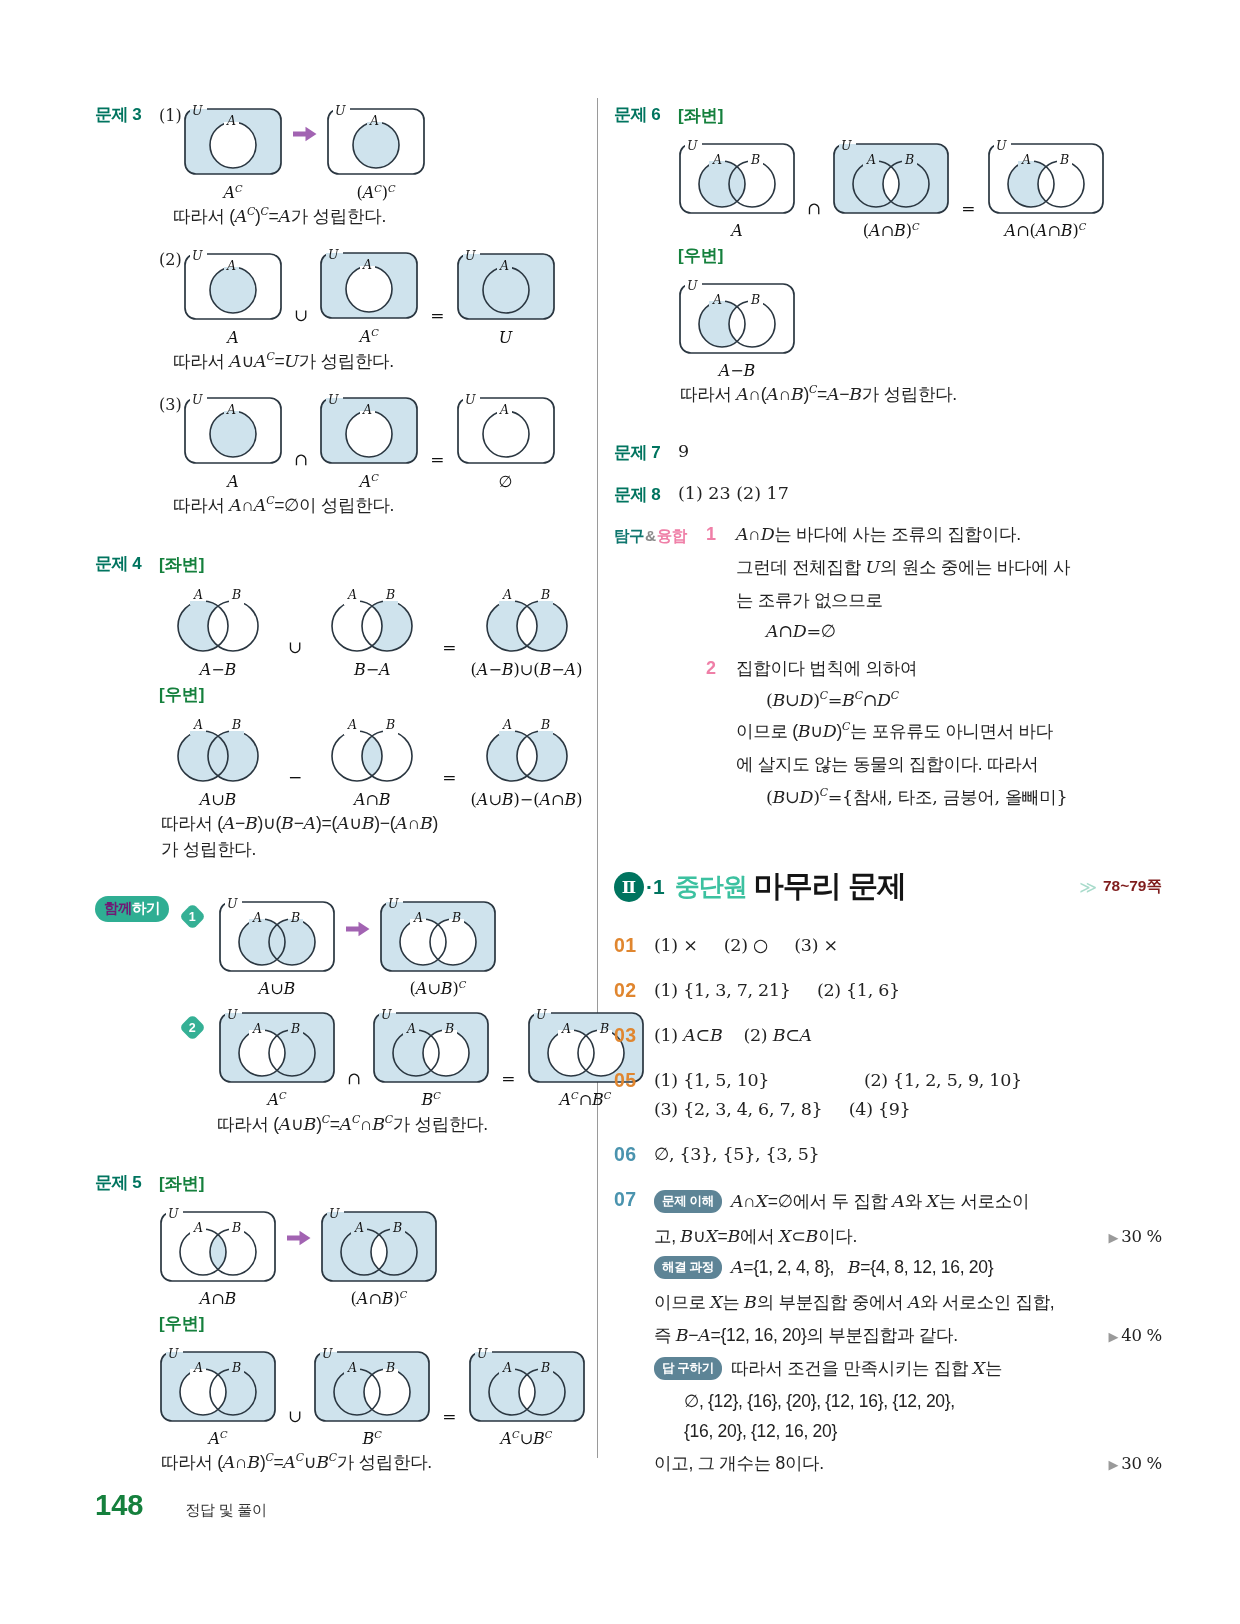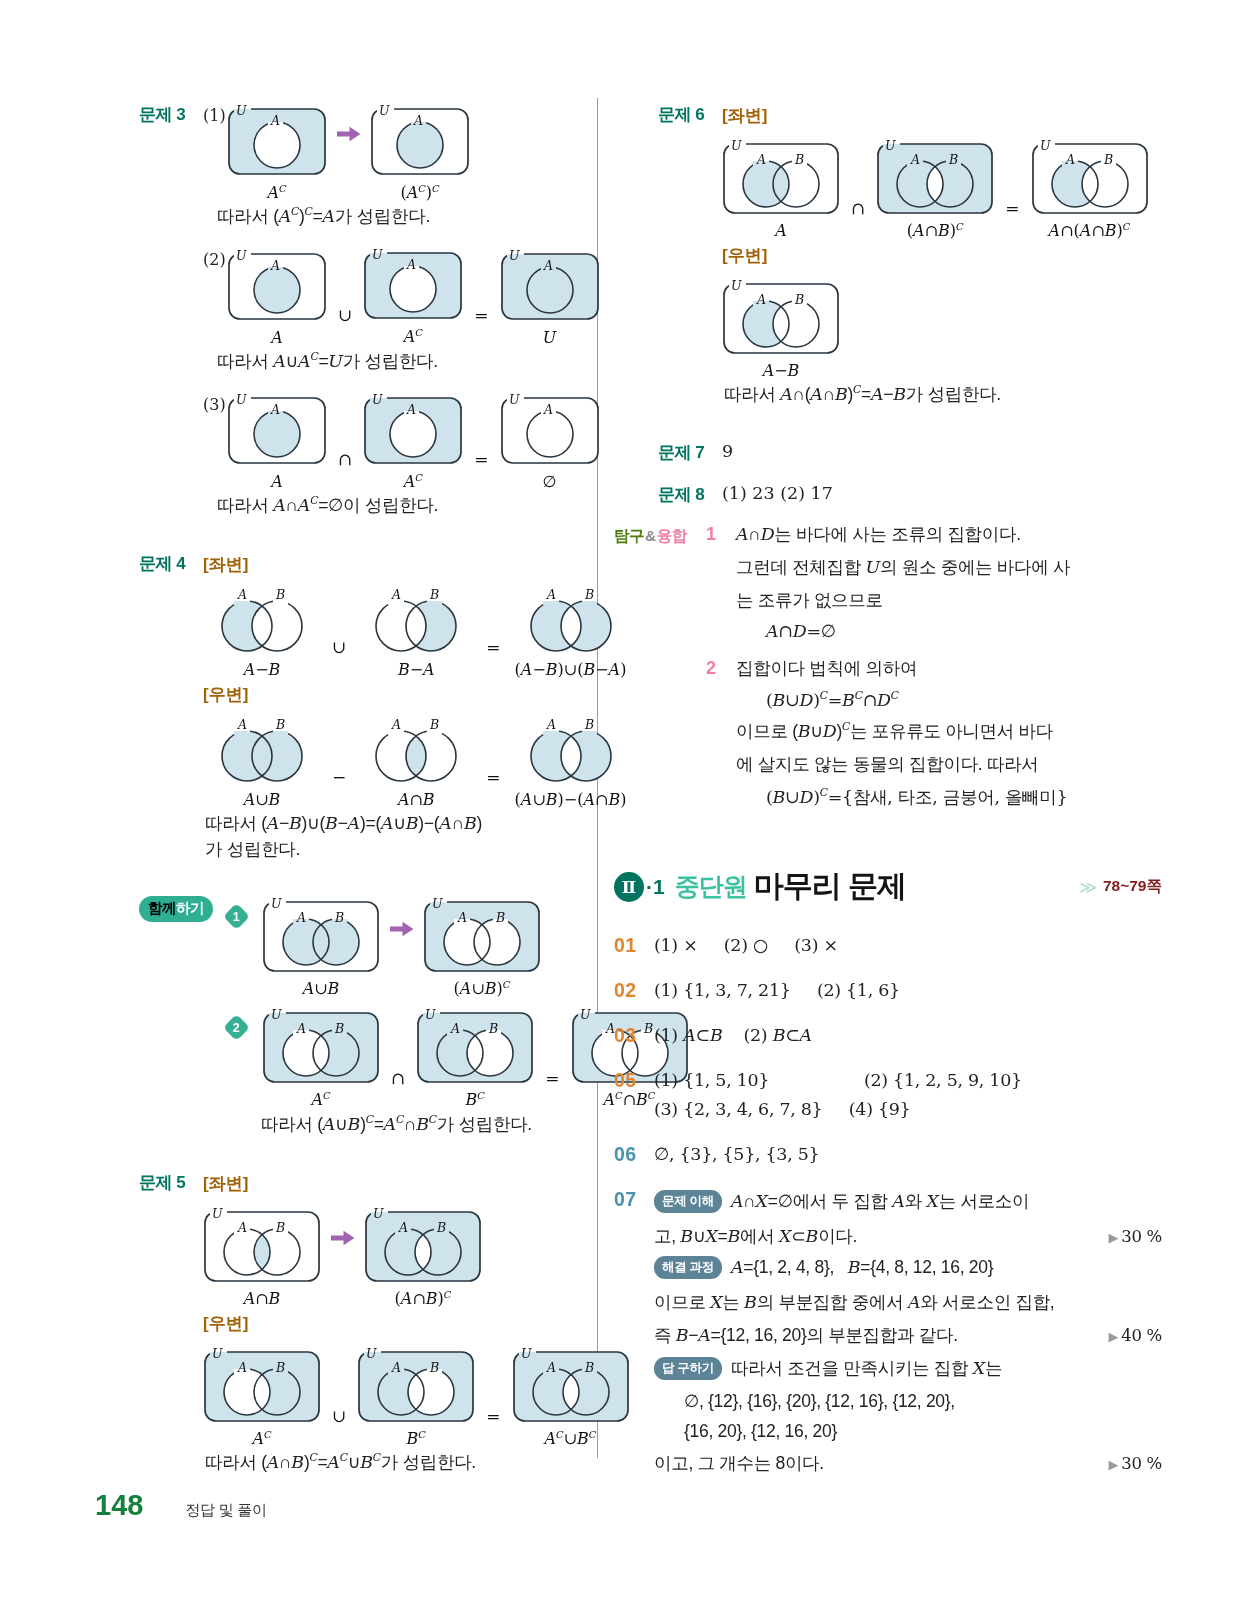--- a/index.html
+++ b/index.html
@@ -3,53 +3,53 @@
 <meta charset="utf-8">
 <style>
   html,body{margin:0;padding:0;background:#fff;}
   .page{position:relative;width:1240px;height:1624px;background:#ffffff;overflow:hidden;
         font-family:"Liberation Sans",sans-serif;color:#222;}
   .divider{position:absolute;left:597px;top:98px;width:1px;height:1360px;background:#9a9a9a;}
   .col{position:absolute;top:100px;}
   .col-left{left:95px;width:474px;}
   .col-right{left:614px;width:548px;}
 
-  .prob{display:flex;margin-bottom:16px;margin-left:44px;}
+  .prob{display:flex;margin-bottom:16px;}
   .prob-label{flex:none;width:64px;color:#00745f;font-weight:800;font-size:17px;padding-top:3px;letter-spacing:-0.5px;}
   .prob-body{flex:1;min-width:0;}
 
   .part{display:flex;align-items:flex-start;}
   .pnum{flex:none;width:24px;font-family:"DejaVu Serif",serif;font-size:16px;padding-top:6px;}
 
   .vrow{display:flex;align-items:flex-end;}
   .vitem{text-align:center;}
   .vsub{font-family:"DejaVu Serif",serif;font-size:16px;margin-top:2px;white-space:nowrap;color:#111;}
   .vop{font-family:"DejaVu Serif",serif;font-size:17px;color:#111;margin:0 11px 22px;}
   .varrow{align-self:center;margin:0 8px 30px;}
   .vl{font:italic 12.5px "DejaVu Serif",serif;fill:#161616;}
 
   .caption{font-size:17.5px;margin:2px 0 16px 14px;letter-spacing:-0.3px;}
-  .side-h{font-weight:700;font-size:17px;margin:4px 0 8px;color:#a16207;}
+  .side-h{font-weight:700;font-size:17px;margin:4px 0 8px;color:#15803d;}
 
   .mv{font-family:"DejaVu Serif",serif;font-style:italic;}
   .msym{font-family:"DejaVu Serif",serif;}
   sup.mv{font-size:0.62em;font-style:italic;}
   .math{font-family:"DejaVu Serif",serif;}
 
   .hk-badge{display:inline-block;background:#2fae93;border-radius:14px;padding:3px 9px 4px;font-size:14.5px;font-weight:800;white-space:nowrap;}
-  .hk1{color:#000000;}
+  .hk1{color:#701a75;}
   .hk2{color:#ffffff;}
   .step-dia{flex:none;width:19px;height:19px;background:#35b095;border-radius:5px;transform:rotate(45deg);
             display:flex;align-items:center;justify-content:center;margin:14px 16px 0 2px;}
   .step-dia span{transform:rotate(-45deg);color:#fff;font-weight:800;font-size:12.5px;}
 
   .ans-inline{font-size:17.5px;padding-top:3px;}
   .exp{display:flex;margin-bottom:14px;}
   .exp-label{flex:none;width:92px;font-weight:800;font-size:15.5px;padding-top:4px;letter-spacing:-0.5px;}
-  .e1{color:#4d7c0f;}.e2{color:#8a8a8a;padding:0 1px;}.e3{color:#ef7fa7;}
+  .e1{color:#0f766e;}.e2{color:#8a8a8a;padding:0 1px;}.e3{color:#ef7fa7;}
   .exp-content{flex:1;min-width:0;}
   .exp-item{display:flex;margin-bottom:6px;}
   .exp-num{flex:none;width:30px;color:#ef7fa7;font-weight:800;font-size:18px;padding-top:2px;}
   .exp-body{flex:1;min-width:0;}
 
   .l{display:flex;align-items:baseline;font-size:17.5px;margin-bottom:9px;letter-spacing:-0.3px;}
   .l .t{white-space:pre-wrap;}
   .l.indent{margin-left:30px;}
   .pill{flex:none;background:#5d8496;color:#fff;font-size:12.5px;font-weight:700;border-radius:11px;
         padding:3px 8px;margin-right:9px;white-space:nowrap;position:relative;top:-2px;}

